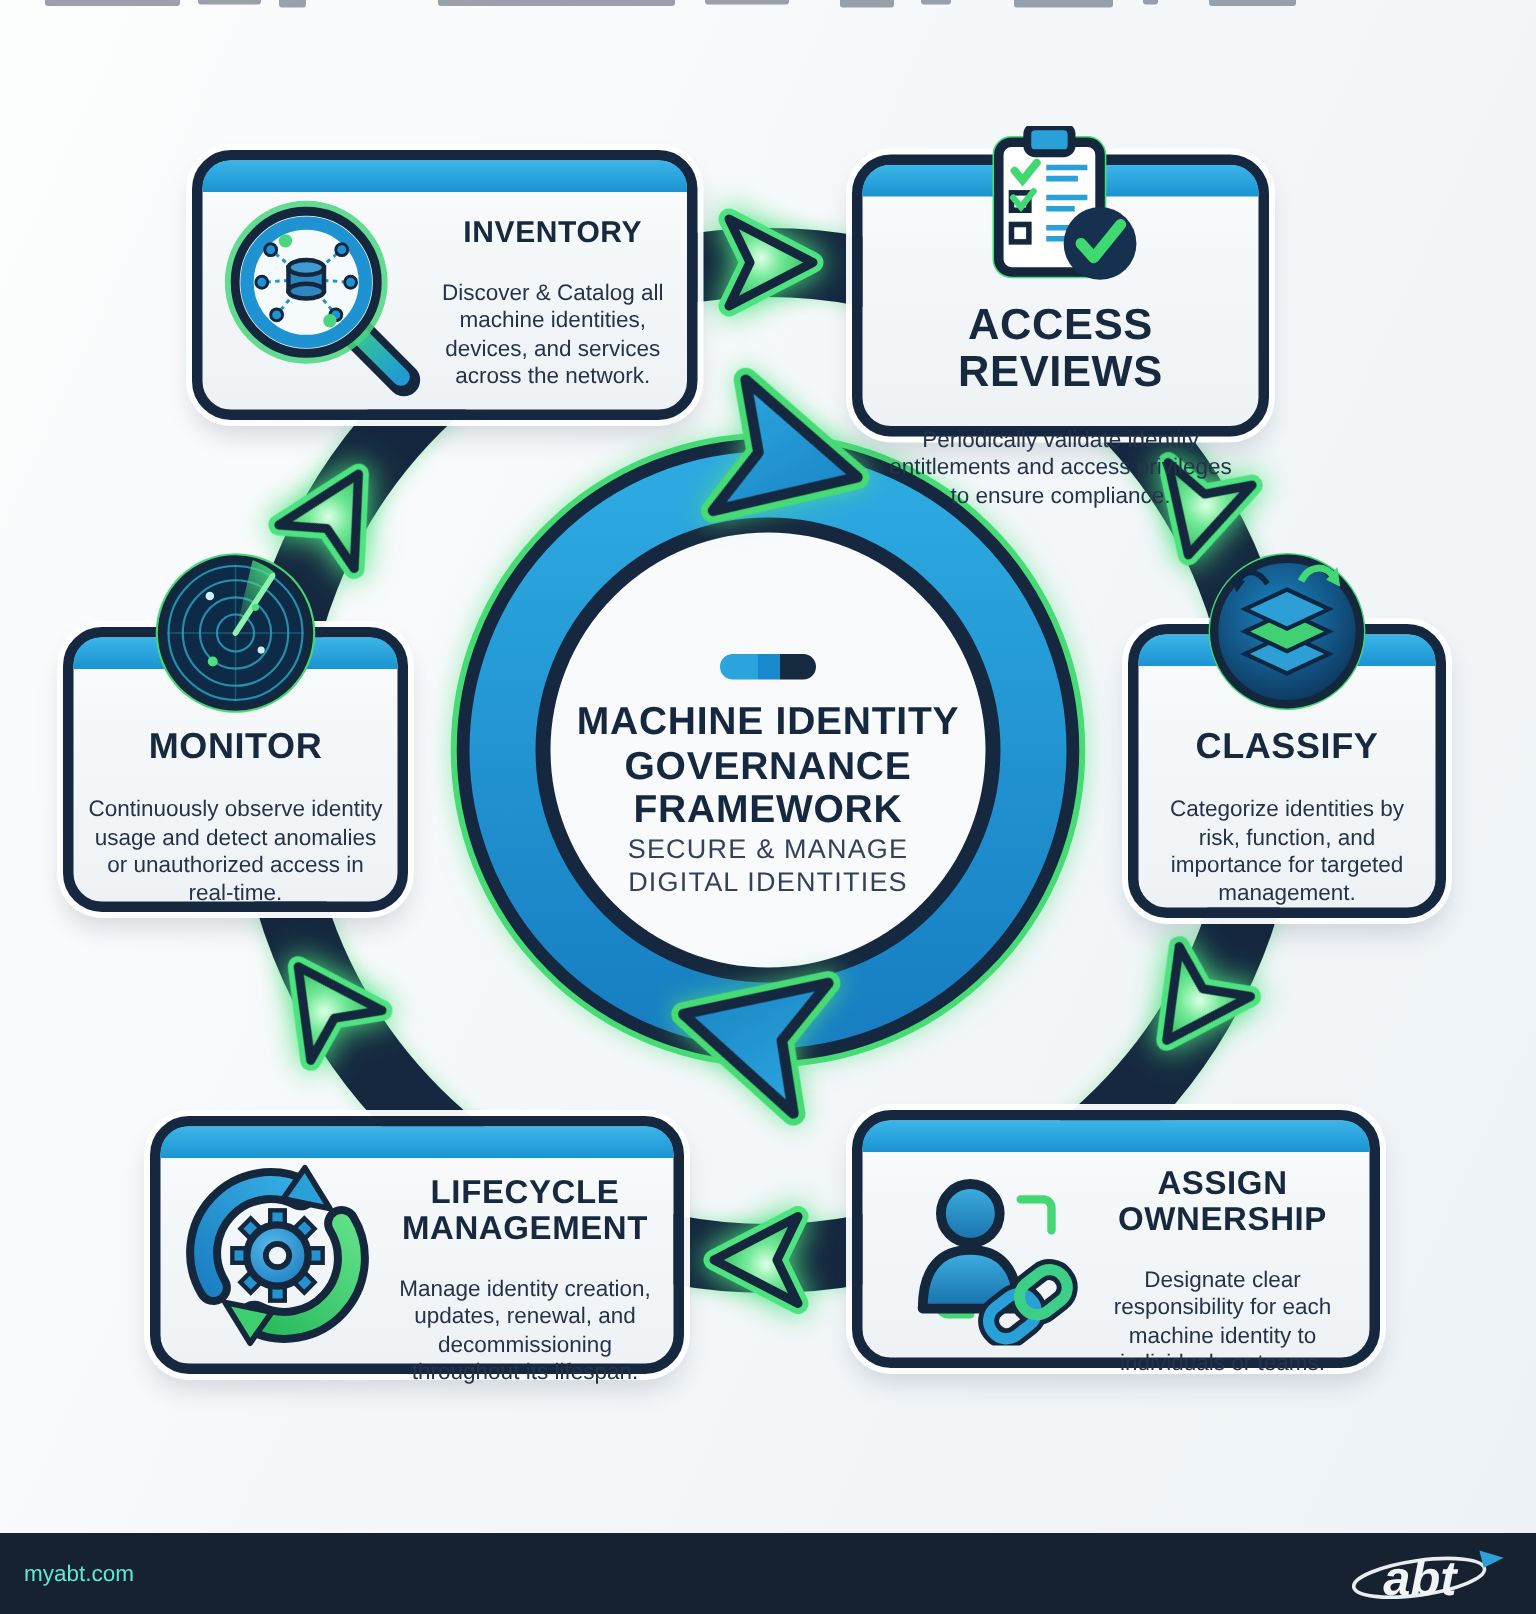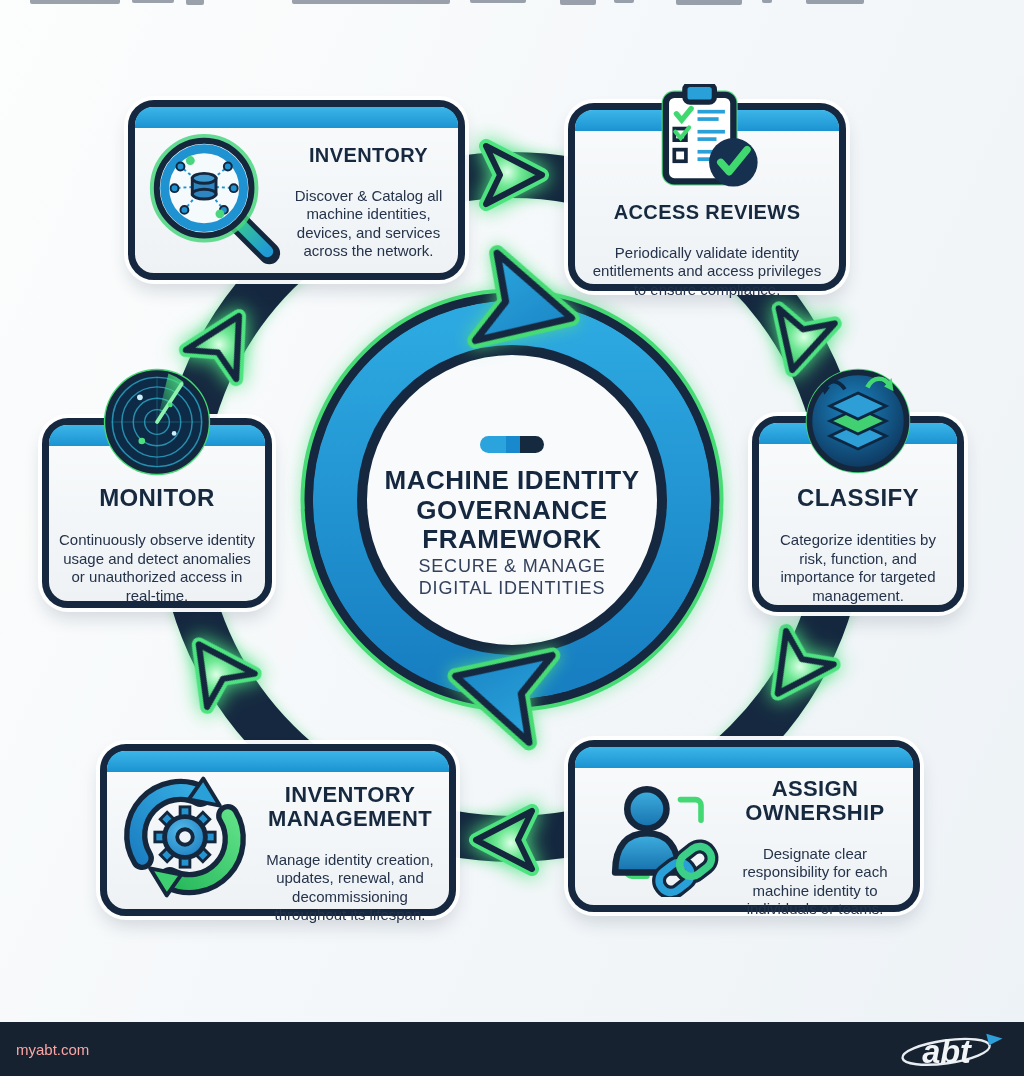--- a/index.html
+++ b/index.html
@@ -52,21 +52,21 @@
     font-size:18px;font-weight:normal;color:#33415c;line-height:1.25;letter-spacing:.8px;
   }
   .center-subtitle-line:first-of-type{margin-top:11px;}
 
   
   .footer{
     position:absolute;left:0;right:0;bottom:0;height:54px;background:#16222f;z-index:5;
     display:flex;align-items:center;justify-content:space-between;padding:0 16px;
     box-sizing:border-box;
   }
-  .footer-site{color:#fca5a5;font-size:15px;}
+  .footer-site{color:#5eead4;font-size:15px;}
 
   
   .artifacts{position:absolute;top:0;left:0;right:0;height:8px;z-index:6;}
   .artifacts span{position:absolute;top:0;background:#25324a;opacity:.45;border-radius:0 0 2px 2px;}
 </style>
 </head>
 <body>
 
 <div class="stage">
 
@@ -212,21 +212,21 @@
       <path d="M25,45 l5,6 8,-10" stroke="#3fd96f" stroke-width="4" fill="none" stroke-linecap="round"></path>
       <line x1="46" y1="45" x2="72" y2="45" stroke="#2aa0d8" stroke-width="3.5"></line>
       <line x1="46" y1="52" x2="64" y2="52" stroke="#2aa0d8" stroke-width="3.5"></line>
       <rect x="24" y="62" width="11" height="11" fill="#ffffff" stroke="#14273d" stroke-width="3.5"></rect>
       <line x1="46" y1="64" x2="70" y2="64" stroke="#2aa0d8" stroke-width="3.5"></line>
       <line x1="46" y1="71" x2="62" y2="71" stroke="#2aa0d8" stroke-width="3.5"></line>
       <circle cx="80" cy="74" r="23" fill="#16304f"></circle>
       <path d="M68,74 l8,9 17,-21" stroke="#3fd96f" stroke-width="7" fill="none" stroke-linecap="round" stroke-linejoin="round"></path>
     </svg>
     <div style="position:absolute;left:12px;right:12px;top:92px">
-      <div class="box-title" style="font-size:20px">ACCESS REVIEWS</div>
+      <div class="box-title" style="font-size:29px">ACCESS REVIEWS</div>
       <div class="box-desc">Periodically validate identity entitlements and access privileges to ensure compliance.</div>
     </div>
   </div>
 
   <div class="box side-box" style="left:752px;top:416px;width:212px;height:196px;">
     <div class="band"></div>
     <svg class="icon-topcenter" style="top:-58px" width="112" height="112" viewBox="0 0 120 120">
       <defs>
         <radialGradient id="classGrad" cx="45%" cy="38%" r="70%">
           <stop offset="0%" stop-color="#1b86c4"></stop>
@@ -317,21 +317,21 @@
           <rect x="-5" y="-31" width="10" height="12" transform="rotate(180)"></rect>
           <rect x="-5" y="-31" width="10" height="12" transform="rotate(225)"></rect>
           <rect x="-5" y="-31" width="10" height="12" transform="rotate(270)"></rect>
           <rect x="-5" y="-31" width="10" height="12" transform="rotate(315)"></rect>
         </g>
         <circle r="21" fill="url(#gearGrad)" stroke="#14273d" stroke-width="5"></circle>
         <circle r="8" fill="#eef5fa" stroke="#14273d" stroke-width="4"></circle>
       </g>
     </svg>
     <div style="position:absolute;left:152px;right:8px;top:32px">
-      <div class="box-title" style="font-size:22px">INVENTORY MANAGEMENT</div>
+      <div class="box-title" style="font-size:22px">LIFECYCLE MANAGEMENT</div>
       <div class="box-desc">Manage identity creation, updates, renewal, and decommissioning throughout its lifespan.</div>
     </div>
   </div>
 
   <div class="box" style="left:568px;top:740px;width:352px;height:172px;padding-left:29px;">
     <div class="band"></div>
     <svg class="icon-abs" style="left:14px;top:28px" width="140" height="122" viewBox="0 0 150 130">
       <defs>
         <linearGradient id="personGrad" x1="0" y1="0" x2="0" y2="1">
           <stop offset="0%" stop-color="#3fb0e2"></stop>

